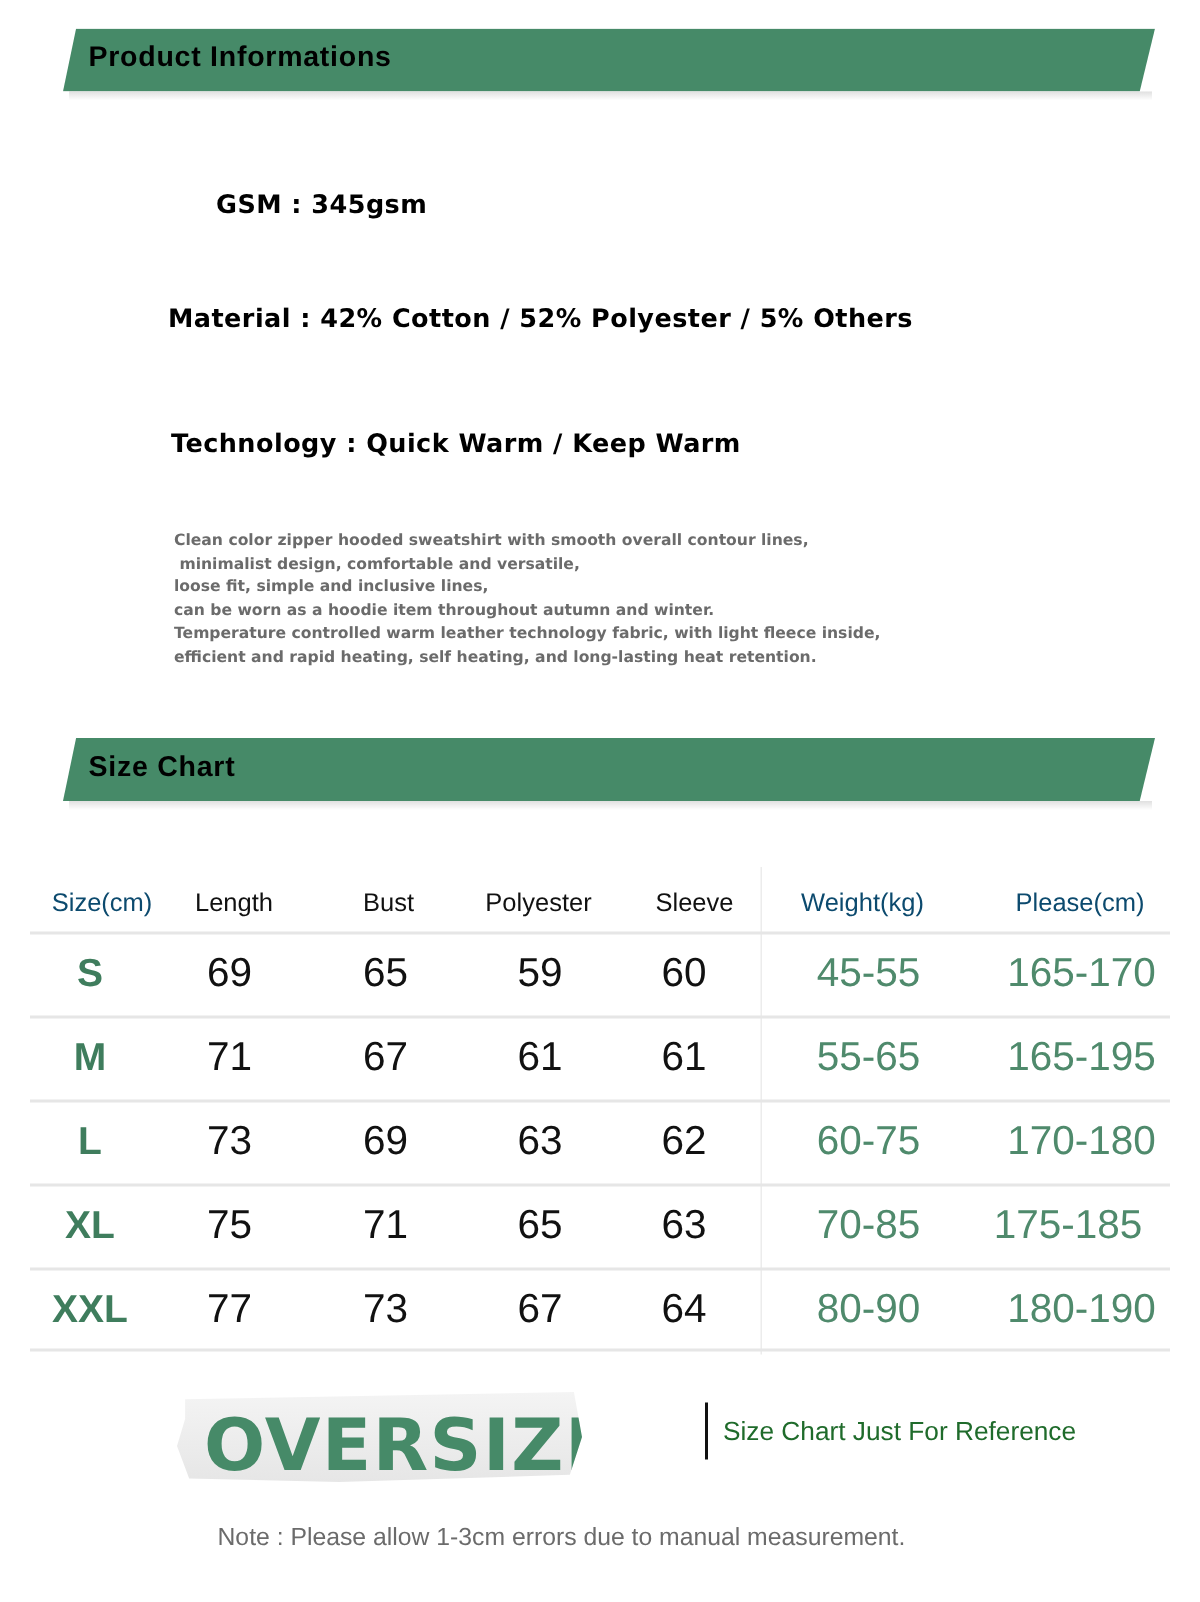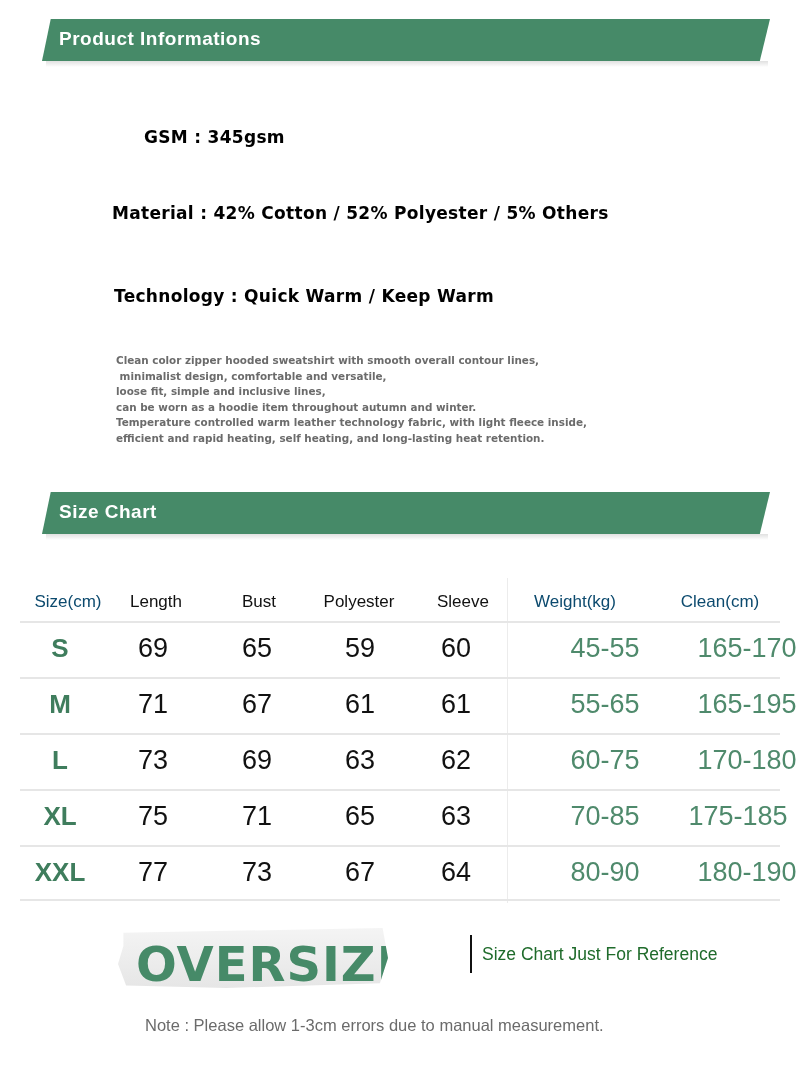--- a/index.html
+++ b/index.html
@@ -12,21 +12,21 @@
     clip-path: polygon(1.2% 0, 100% 0, 98.6% 100%, 0 100%);
     box-shadow: 0 4px 6px rgba(0,0,0,0.15);
   }
   .banner-shadow {
     position: absolute; left: 46px; width: 722px; height: 6px;
     background: linear-gradient(to bottom, rgba(0,0,0,0.12), rgba(0,0,0,0));
   }
   .banner-title {
     position: absolute; left: 17px; top: 9px;
     font-family: "Liberation Sans", sans-serif; font-weight: bold;
-    font-size: 19px; color: #ffffff; letter-spacing: 0.5px;
+    font-size: 19px; color: #000000; letter-spacing: 0.5px;
   }
   #banner-1 { top: 19px; }
   #banner-1-sh { top: 61px; }
   #banner-2 { top: 492px; }
   #banner-2-sh { top: 534px; }
 
   .info-line {
     position: absolute; font-family: "DejaVu Sans", sans-serif; font-weight: bold;
     font-size: 17px; color: #000; letter-spacing: 0.3px;
   }
@@ -50,21 +50,21 @@
     position: absolute; top: 0; font-size: 17px; color: #111; text-align: center; transform: translateX(-50%);
     white-space: nowrap;
   }
   .hdr-cell.green { color: #0c4a6e; }
   .row { position: absolute; left: 0; width: 760px; height: 56px; border-top: 2px solid #e6e6e6; }
   .row .cell {
     position: absolute; top: 10px; font-size: 27px; text-align: center; transform: translateX(-50%);
     white-space: nowrap; color: #111;
   }
   .row .cell.size { color: #3f7d5d; font-weight: bold; font-size: 26px; }
-  .row .cell.green { color: #4f8a6c; margin-left: 26px; }
+  .row .cell.green { color: #4f8a6c; }
   .row-bottom { position: absolute; left: 0; width: 760px; border-top: 2px solid #e6e6e6; }
 
   .oversize {
     position: absolute; left: 118px; top: 928px; width: 270px; height: 60px;
     background: linear-gradient(to bottom, #f4f4f4, #e6e6e6);
     clip-path: polygon(2% 8%, 98% 0, 100% 50%, 97% 92%, 40% 100%, 3% 96%, 0 60%, 2% 30%);
     box-shadow: 0 4px 4px rgba(0,0,0,0.2);
   }
   .oversize-text {
     position: absolute; left: 18px; top: 8px;
@@ -103,21 +103,21 @@
 
 <div class="vline"></div>
 <div class="size-table">
   <div class="hdr-row">
     <span class="hdr-cell green" style="left:48px">Size(cm)</span>
     <span class="hdr-cell" style="left:136px">Length</span>
     <span class="hdr-cell" style="left:239px">Bust</span>
     <span class="hdr-cell" style="left:339px">Polyester</span>
     <span class="hdr-cell" style="left:443px">Sleeve</span>
     <span class="hdr-cell green" style="left:555px">Weight(kg)</span>
-    <span class="hdr-cell green" style="left:700px">Clean(cm)</span>
+    <span class="hdr-cell green" style="left:700px">Please(cm)</span>
   </div>
 
   <div class="row" style="top:43px">
     <span class="cell size" style="left:40px">S</span>
     <span class="cell" style="left:133px">69</span>
     <span class="cell" style="left:237px">65</span>
     <span class="cell" style="left:340px">59</span>
     <span class="cell" style="left:436px">60</span>
     <span class="cell green" style="left:559px">45-55</span>
     <span class="cell green" style="left:701px">165-170</span>

